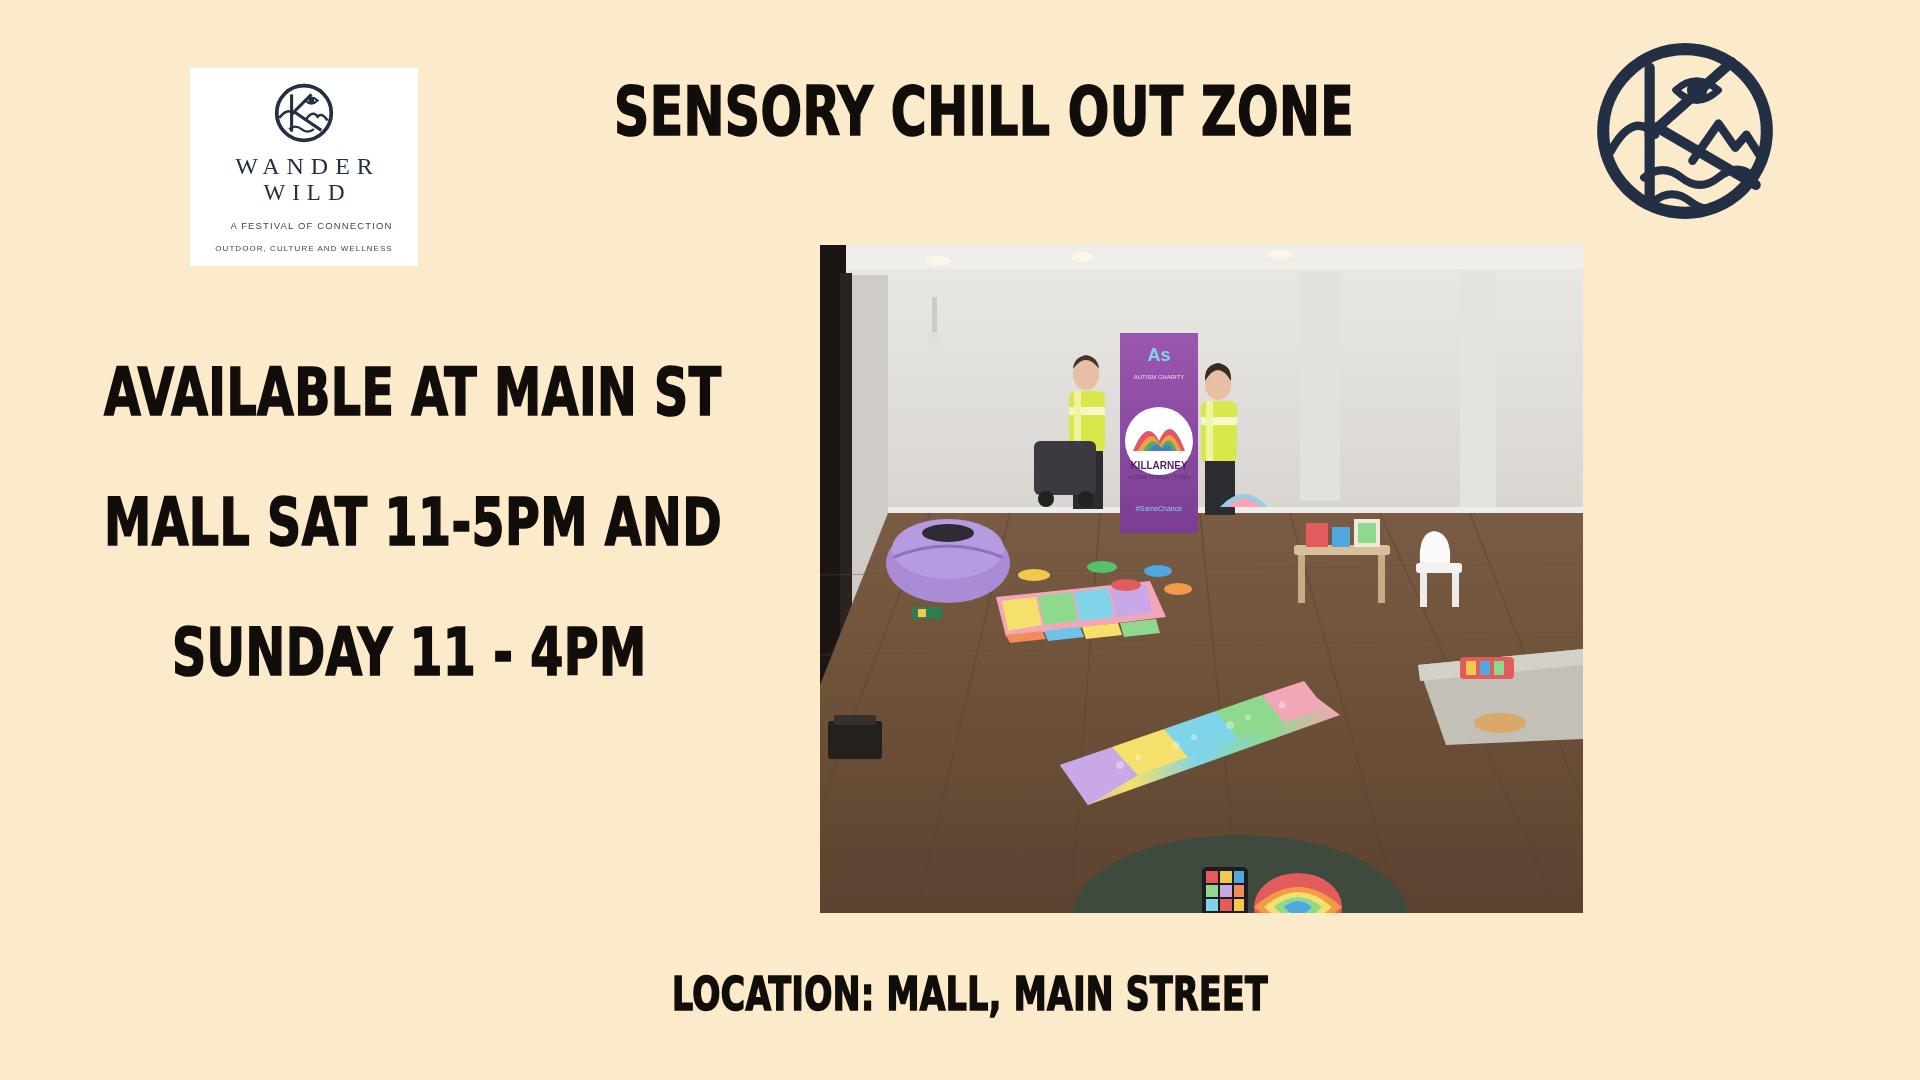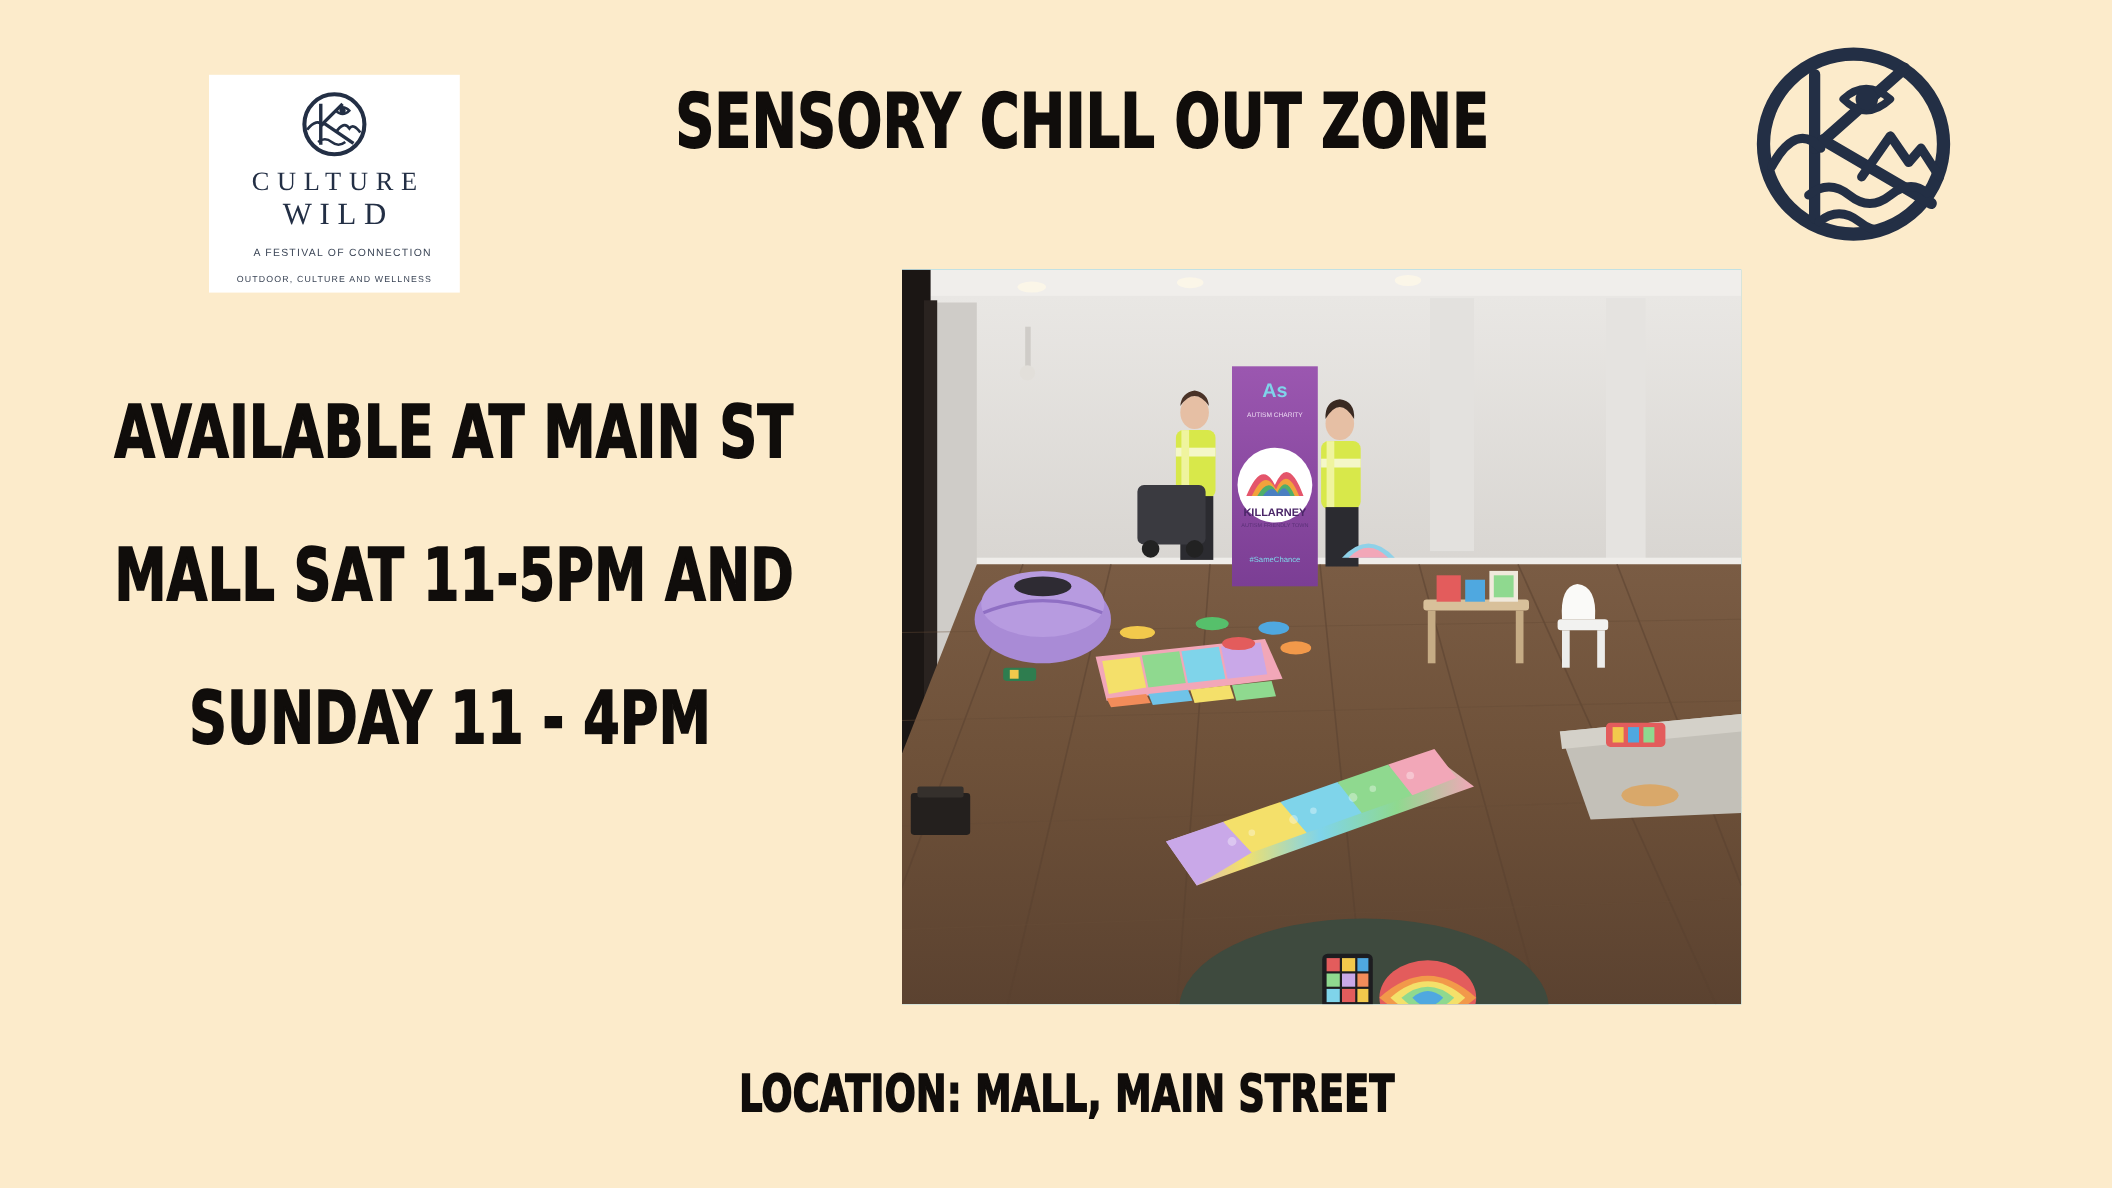--- a/index.html
+++ b/index.html
@@ -46,21 +46,21 @@
     letter-spacing: 7px;
     line-height: 1.12;
     text-align: center;
   }
   #brand-word-1 {
     font-size: 24px;
     margin-top: 9px;
     padding-left: 7px;
   }
   #brand-word-2 {
-    font-size: 28px;
+    font-size: 23px;
     padding-left: 7px;
   }
   #brand-tag-1 {
     color: #3C4657;
     font-size: 9.5px;
     letter-spacing: 1.15px;
     margin-top: 14px;
     text-align: center;
     margin-left: 15px;
   }
@@ -129,21 +129,21 @@
   }
 
   
   #photo {
     position: absolute;
     left: 820px;
     top: 245px;
     width: 763px;
     height: 668px;
     overflow: hidden;
-    background: #7dd3fc;
+    background: #a3a3a3;
   }
   #photo svg { display: block; width: 100%; height: 100%; }
 </style>
 </head>
 <body>
 
 <div id="poster">
 
   <div id="brand-card">
     <span id="brand-mark">
@@ -152,21 +152,21 @@
         <path d="M30 20 L30 80" stroke="#232F45" stroke-width="5" fill="none"></path>
         <path d="M30 52 L62 20" stroke="#232F45" stroke-width="5" fill="none"></path>
         <path d="M34 48 L78 78" stroke="#232F45" stroke-width="5" fill="none"></path>
         <path d="M10 58 Q24 40 34 52" stroke="#232F45" stroke-width="4" fill="none"></path>
         <path d="M52 62 Q64 44 72 56 Q78 48 88 62" stroke="#232F45" stroke-width="4" fill="none"></path>
         <path d="M52 30 Q62 20 72 30 Q62 40 52 30 Z" stroke="#232F45" stroke-width="3.4" fill="none"></path>
         <circle cx="62" cy="30" r="4.6" fill="#232F45"></circle>
         <path d="M26 76 Q36 68 46 76 Q56 84 66 76" stroke="#232F45" stroke-width="3.6" fill="none"></path>
       </svg>
     </span>
-    <div class="brand-word" id="brand-word-1">CULTURE</div>
+    <div class="brand-word" id="brand-word-1">WANDER</div>
     <div class="brand-word" id="brand-word-2">WILD</div>
     <div id="brand-tag-1">A FESTIVAL OF CONNECTION</div>
     <div id="brand-tag-2">OUTDOOR, CULTURE AND WELLNESS</div>
   </div>
 
   <span id="killarney-emblem">
     <svg viewBox="0 0 200 200" xmlns="http://www.w3.org/2000/svg">
       <circle cx="100" cy="100" r="88" fill="none" stroke="#232F45" stroke-width="13"></circle>
       <g stroke="#232F45" fill="none" stroke-width="11" stroke-linecap="round" stroke-linejoin="round">
         <path d="M62 32 L62 172"></path>

